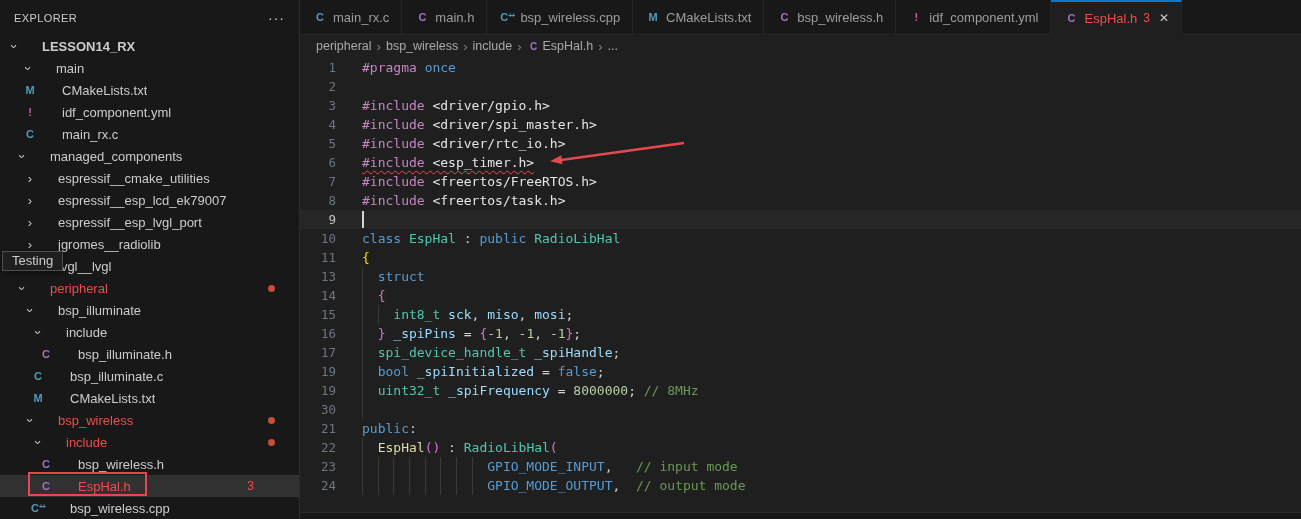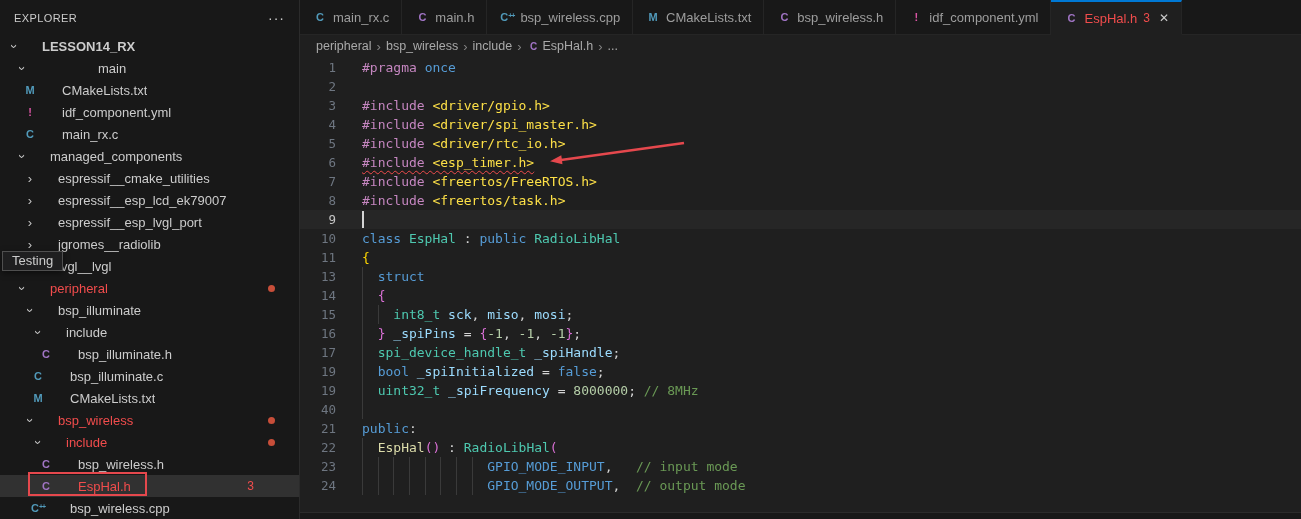--- a/index.html
+++ b/index.html
@@ -68,21 +68,21 @@
     font-family:"DejaVu Sans Mono", monospace; font-size:13px; }
   .code-line { display:flex; height:19px; line-height:19px; white-space:pre; cursor:text; }
   .code-line.current { background:#262626; }
   .ln { width:36px; flex:none; text-align:right; color:#6e7681; margin-right:26px;
     font-size:12.5px; cursor:pointer; }
   .code-line.current .ln { color:#c6c6c6; }
   .code-text { position:relative; flex:1; }
   .indent-guide { position:absolute; top:0; bottom:0; width:1px; background:#3a3a3a; }
   .cursor { position:absolute; left:0; top:1px; width:2px; height:17px; background:#d4d4d4; }
   .squiggle { text-decoration:underline wavy #f14c4c 1px; text-underline-offset:3px; }
-  .tk-pp{color:#c586c0} .tk-kw{color:#569cd6} .tk-str{color:#fde047} .tk-type{color:#4ec9b0}
+  .tk-pp{color:#c586c0} .tk-kw{color:#569cd6} .tk-str{color:#e5e5e5} .tk-type{color:#4ec9b0}
   .tk-var{color:#9cdcfe} .tk-num{color:#b5cea8} .tk-cmt{color:#6a9955} .tk-plain{color:#d4d4d4}
   .tk-br1{color:#ffd700} .tk-br2{color:#da70d6} .tk-fn{color:#dcdcaa}
   .editor-bottom-strip { position:absolute; left:0; right:0; bottom:0; height:7px;
     background:#181818; border-top:1px solid #2b2b2b; z-index:4; }
   .arrow-overlay { position:absolute; inset:0; z-index:10; pointer-events:none; }
 </style>
 </head>
 <body>
 
 <div class="app">
@@ -90,21 +90,21 @@
   <div class="sidebar">
     <div class="sidebar-header">
       <span>EXPLORER</span>
       <span class="more-icon">···</span>
     </div>
     <div id="file-tree">
         <div class="tree-row root" style="padding-left: 6px;">
           <span class="twisty open">›</span>
           <span class="tree-label">LESSON14_RX</span>
         </div>
-        <div class="tree-row" style="padding-left: 14px; gap: 48px;">
+        <div class="tree-row" style="padding-left: 20px;">
           <span class="twisty open">›</span>
           <span class="tree-label">main</span>
         </div>
         <div class="tree-row" style="padding-left: 22px;">
           <span class="ficon ic-blue">M</span>
           <span class="tree-label">CMakeLists.txt</span>
         </div>
         <div class="tree-row" style="padding-left: 22px;">
           <span class="ficon ic-pink">!</span>
           <span class="tree-label">idf_component.yml</span>
@@ -258,21 +258,21 @@
         <div class="code-line current"><span class="ln">9</span><span class="code-text"><span class="cursor"></span></span></div>
         <div class="code-line"><span class="ln">10</span><span class="code-text"><span class="tk-kw">class</span><span class="tk-plain"> </span><span class="tk-type">EspHal</span><span class="tk-plain"> : </span><span class="tk-kw">public</span><span class="tk-plain"> </span><span class="tk-type">RadioLibHal</span></span></div>
         <div class="code-line"><span class="ln">11</span><span class="code-text"><span class="tk-br1">{</span></span></div>
         <div class="code-line"><span class="ln">13</span><span class="code-text"><span class="indent-guide" style="left: 0ch;"></span><span class="tk-plain">  </span><span class="tk-kw">struct</span></span></div>
         <div class="code-line"><span class="ln">14</span><span class="code-text"><span class="indent-guide" style="left: 0ch;"></span><span class="tk-plain">  </span><span class="tk-br2">{</span></span></div>
         <div class="code-line"><span class="ln">15</span><span class="code-text"><span class="indent-guide" style="left: 0ch;"></span><span class="indent-guide" style="left: 2ch;"></span><span class="tk-plain">    </span><span class="tk-type">int8_t</span><span class="tk-plain"> </span><span class="tk-var">sck</span><span class="tk-plain">, </span><span class="tk-var">miso</span><span class="tk-plain">, </span><span class="tk-var">mosi</span><span class="tk-plain">;</span></span></div>
         <div class="code-line"><span class="ln">16</span><span class="code-text"><span class="indent-guide" style="left: 0ch;"></span><span class="tk-plain">  </span><span class="tk-br2">}</span><span class="tk-plain"> </span><span class="tk-var">_spiPins</span><span class="tk-plain"> = </span><span class="tk-br2">{</span><span class="tk-num">-1</span><span class="tk-plain">, </span><span class="tk-num">-1</span><span class="tk-plain">, </span><span class="tk-num">-1</span><span class="tk-br2">}</span><span class="tk-plain">;</span></span></div>
         <div class="code-line"><span class="ln">17</span><span class="code-text"><span class="indent-guide" style="left: 0ch;"></span><span class="tk-plain">  </span><span class="tk-type">spi_device_handle_t</span><span class="tk-plain"> </span><span class="tk-var">_spiHandle</span><span class="tk-plain">;</span></span></div>
         <div class="code-line"><span class="ln">19</span><span class="code-text"><span class="indent-guide" style="left: 0ch;"></span><span class="tk-plain">  </span><span class="tk-kw">bool</span><span class="tk-plain"> </span><span class="tk-var">_spiInitialized</span><span class="tk-plain"> = </span><span class="tk-kw">false</span><span class="tk-plain">;</span></span></div>
         <div class="code-line"><span class="ln">19</span><span class="code-text"><span class="indent-guide" style="left: 0ch;"></span><span class="tk-plain">  </span><span class="tk-type">uint32_t</span><span class="tk-plain"> </span><span class="tk-var">_spiFrequency</span><span class="tk-plain"> = </span><span class="tk-num">8000000</span><span class="tk-plain">; </span><span class="tk-cmt">// 8MHz</span></span></div>
-        <div class="code-line"><span class="ln">40</span><span class="code-text"><span class="indent-guide" style="left: 0ch;"></span></span></div>
+        <div class="code-line"><span class="ln">30</span><span class="code-text"><span class="indent-guide" style="left: 0ch;"></span></span></div>
         <div class="code-line"><span class="ln">21</span><span class="code-text"><span class="tk-kw">public</span><span class="tk-plain">:</span></span></div>
         <div class="code-line"><span class="ln">22</span><span class="code-text"><span class="indent-guide" style="left: 0ch;"></span><span class="tk-plain">  </span><span class="tk-fn">EspHal</span><span class="tk-br2">()</span><span class="tk-plain"> : </span><span class="tk-type">RadioLibHal</span><span class="tk-br2">(</span></span></div>
         <div class="code-line"><span class="ln">23</span><span class="code-text"><span class="indent-guide" style="left: 0ch;"></span><span class="indent-guide" style="left: 2ch;"></span><span class="indent-guide" style="left: 4ch;"></span><span class="indent-guide" style="left: 6ch;"></span><span class="indent-guide" style="left: 8ch;"></span><span class="indent-guide" style="left: 10ch;"></span><span class="indent-guide" style="left: 12ch;"></span><span class="indent-guide" style="left: 14ch;"></span><span class="tk-plain">                </span><span class="tk-kw">GPIO_MODE_INPUT</span><span class="tk-plain">,   </span><span class="tk-cmt">// input mode</span></span></div>
         <div class="code-line"><span class="ln">24</span><span class="code-text"><span class="indent-guide" style="left: 0ch;"></span><span class="indent-guide" style="left: 2ch;"></span><span class="indent-guide" style="left: 4ch;"></span><span class="indent-guide" style="left: 6ch;"></span><span class="indent-guide" style="left: 8ch;"></span><span class="indent-guide" style="left: 10ch;"></span><span class="indent-guide" style="left: 12ch;"></span><span class="indent-guide" style="left: 14ch;"></span><span class="tk-plain">                </span><span class="tk-kw">GPIO_MODE_OUTPUT</span><span class="tk-plain">,  </span><span class="tk-cmt">// output mode</span></span></div>
       </div>
     <svg class="arrow-overlay" width="1001" height="519" viewBox="0 0 1001 519">
       <line x1="384" y1="143" x2="261" y2="160" stroke="#e5484d" stroke-width="2.5"></line>
       <polygon points="250,161.3 261.3,155.2 262.5,164.2" fill="#e5484d"></polygon>
     </svg>
   </div>

